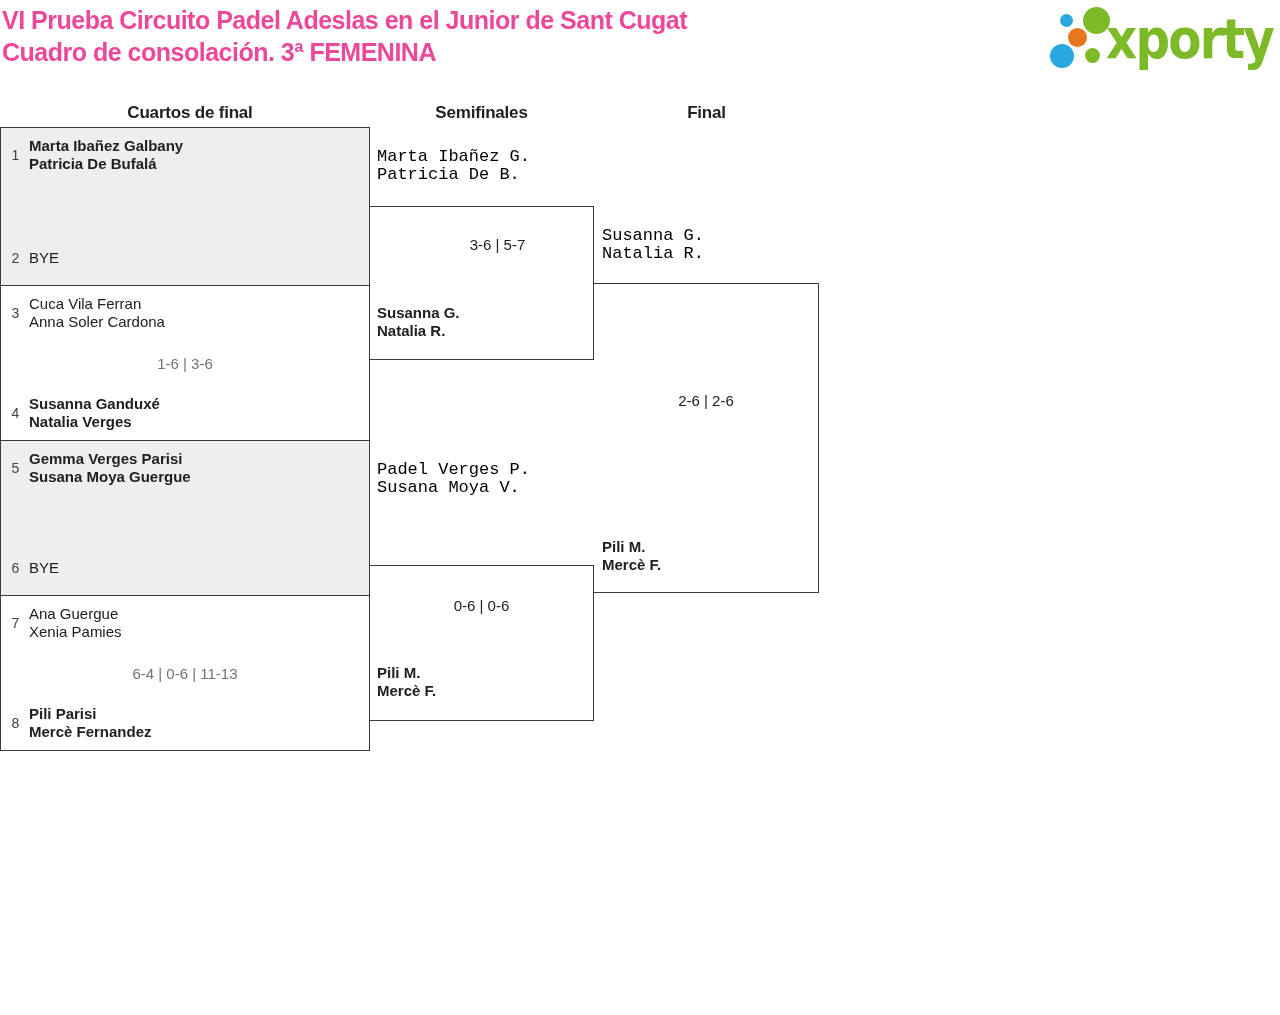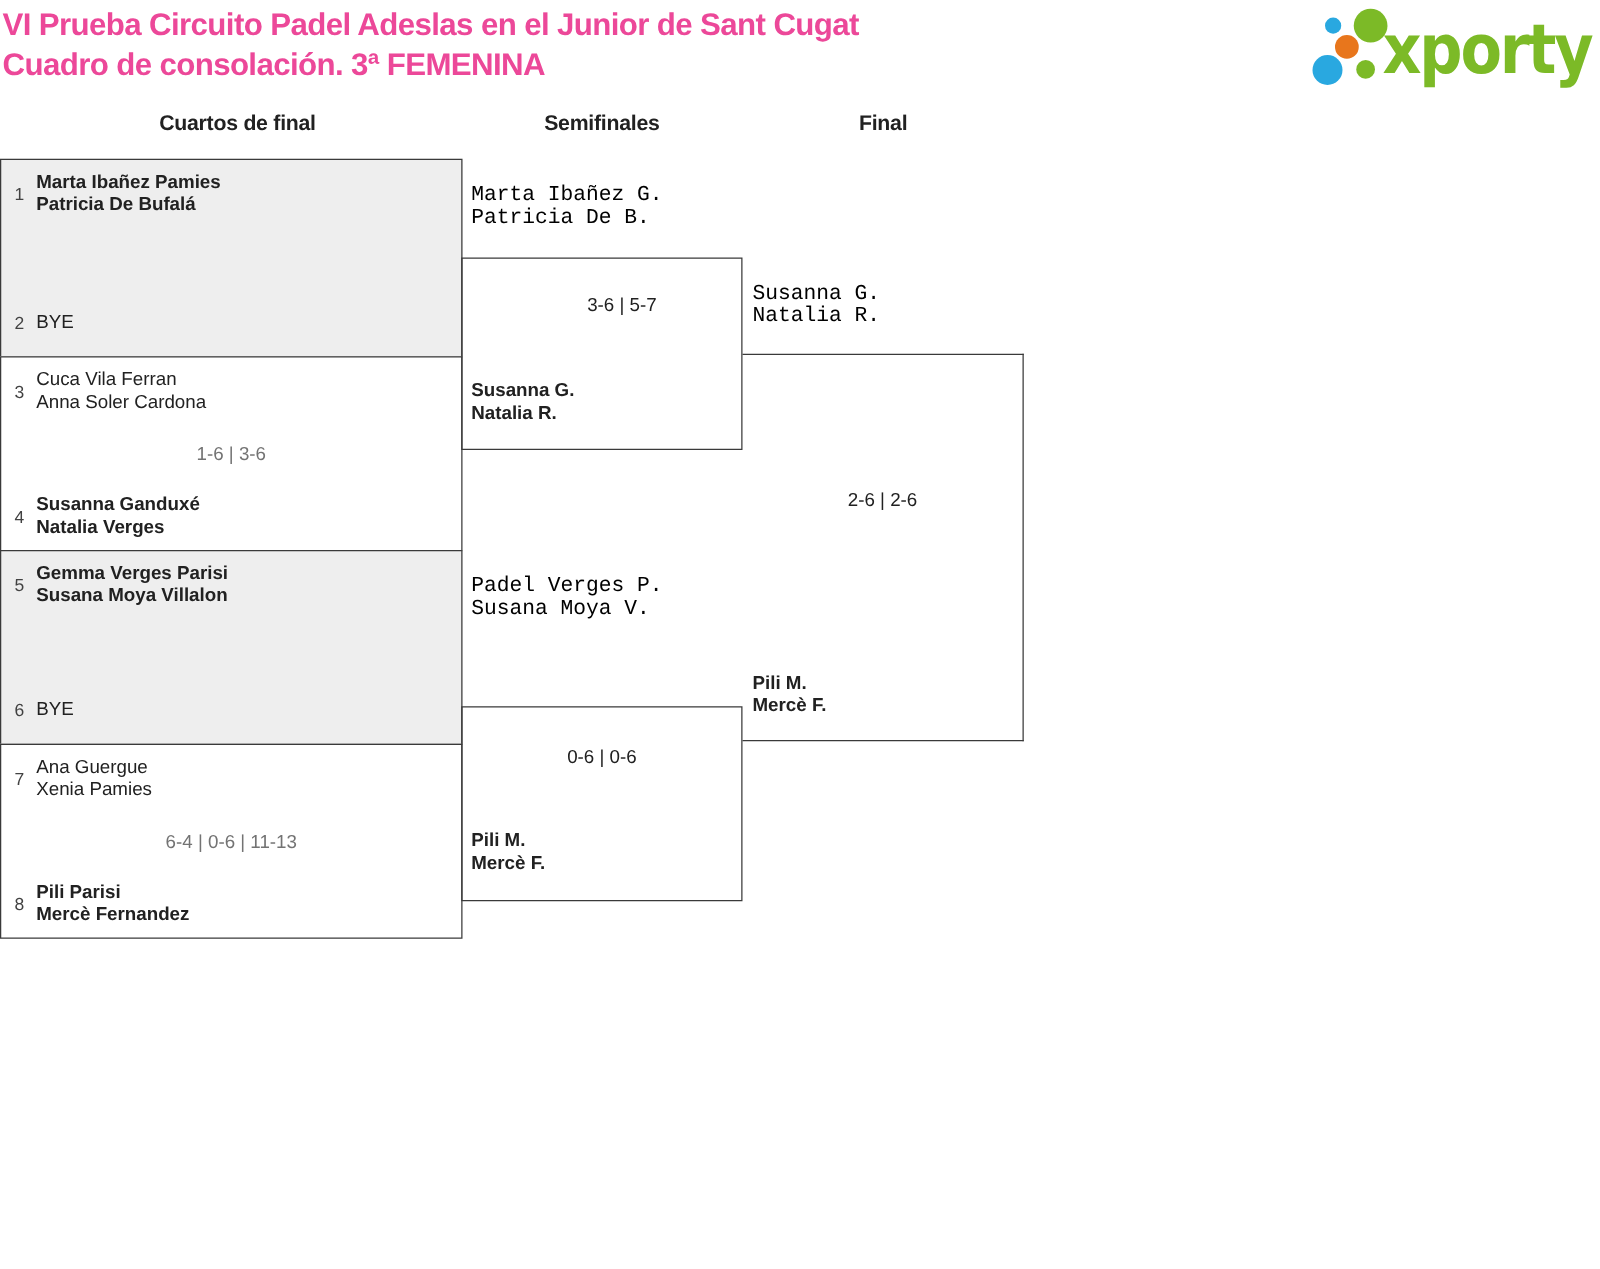--- a/index.html
+++ b/index.html
@@ -15,21 +15,21 @@
   .dot-blue-small  { left:20px; top:14px; width:13px; height:13px; }
   .dot-green-large { left:43px; top:7px;  width:27px; height:27px; }
   .dot-orange      { left:28px; top:28px; width:19px; height:19px; }
   .dot-blue-large  { left:10px; top:44px; width:24px; height:24px; }
   .dot-green-small { left:45px; top:48px; width:15px; height:15px; }
   .wordmark { position:absolute; left:66px; top:9px; font-family:"DejaVu Sans", sans-serif;
               font-size:55px; line-height:60px; font-weight:800; letter-spacing:-2px;
               transform:scaleX(0.88); transform-origin:left top; }
 
   
-  .col-header { position:absolute; top:89px; font-size:17px; font-weight:700; text-align:center; letter-spacing:-0.2px; }
+  .col-header { position:absolute; top:103px; font-size:17px; font-weight:700; text-align:center; letter-spacing:-0.2px; }
   .hdr-qf { left:5px;  width:370px; }
   .hdr-sf { left:369px; width:225px; }
   .hdr-f  { left:594px; width:225px; }
 
   
   .qf { position:absolute; left:0; width:370px; box-sizing:border-box; border:1px solid #3a3a3a;
         display:flex; flex-direction:column; padding:9px 0; background:#ffffff; }
   .qf.gray { background:#eeeeee; }
   .qf1 { top:127px; height:159px; }
   .qf2 { top:285px; height:156px; }
@@ -85,21 +85,21 @@
   </div>
 
   <div class="col-header hdr-qf">Cuartos de final</div>
   <div class="col-header hdr-sf">Semifinales</div>
   <div class="col-header hdr-f">Final</div>
 
   <div class="qf qf1 gray">
     <div class="team-row">
       <span class="seed">1</span>
       <div class="names winner">
-        <div>Marta Ibañez Pamies</div>
+        <div>Marta Ibañez Galbany</div>
         <div>Patricia De Bufalá</div>
       </div>
     </div>
     <div class="score-row"></div>
     <div class="team-row">
       <span class="seed">2</span>
       <div class="names">
         <div>BYE</div>
         <div></div>
       </div>
@@ -122,21 +122,21 @@
         <div>Natalia Verges</div>
       </div>
     </div>
   </div>
 
   <div class="qf qf3 gray">
     <div class="team-row">
       <span class="seed">5</span>
       <div class="names winner">
         <div>Gemma Verges Parisi</div>
-        <div>Susana Moya Villalon</div>
+        <div>Susana Moya Guergue</div>
       </div>
     </div>
     <div class="score-row"></div>
     <div class="team-row">
       <span class="seed">6</span>
       <div class="names">
         <div>BYE</div>
         <div></div>
       </div>
     </div>

